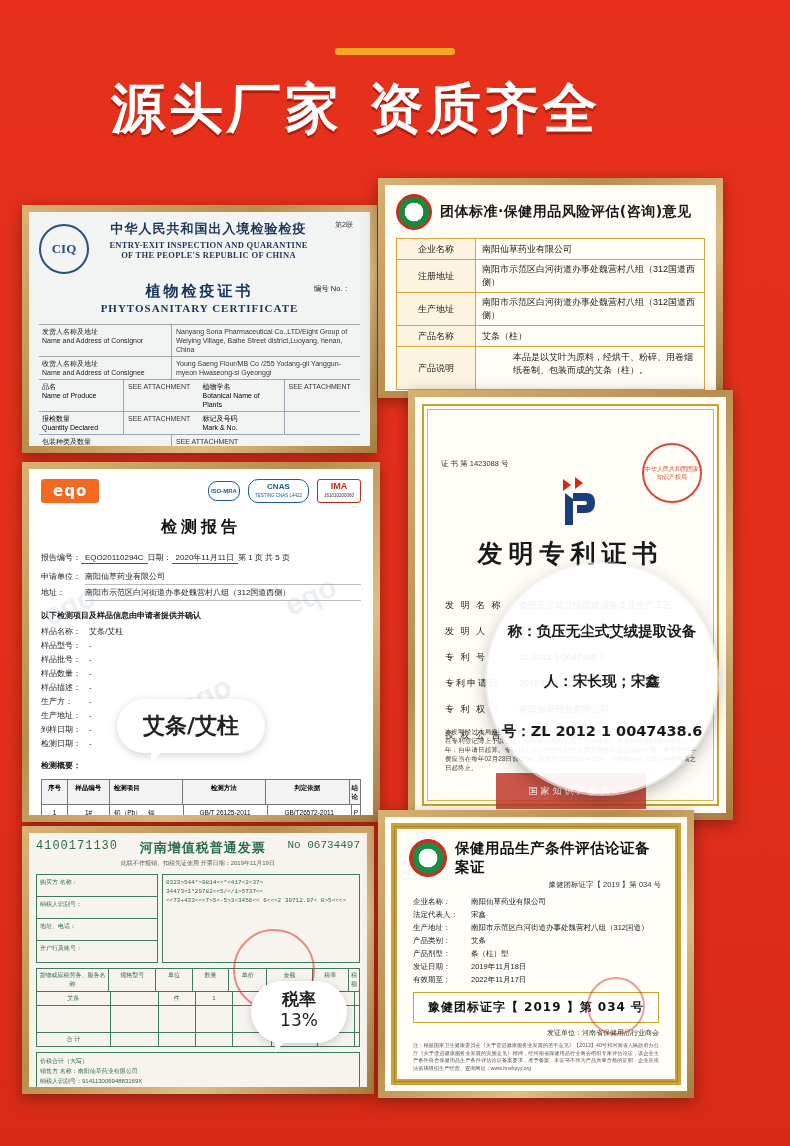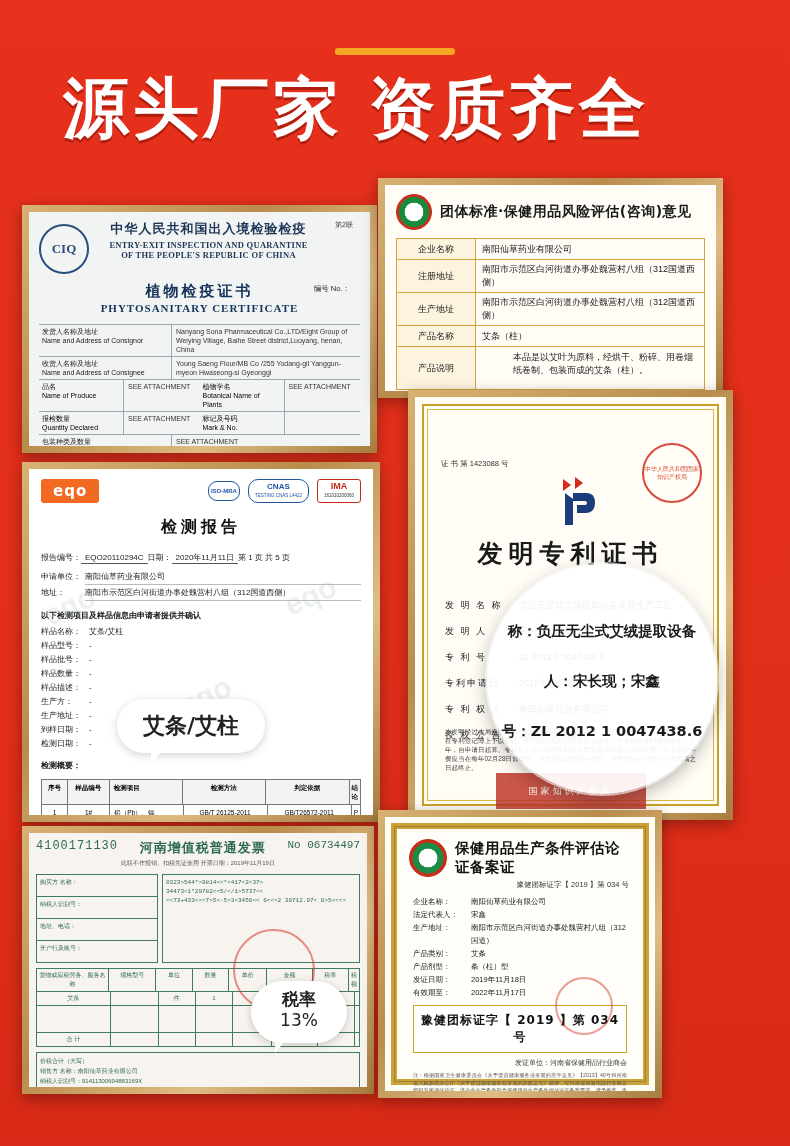--- a/index.html
+++ b/index.html
@@ -12,21 +12,21 @@
   }
   .page{position:relative;width:790px;height:1146px;background:linear-gradient(180deg,#e6301c 0%,#e22f1a 55%,#d82a16 100%);}
 
   
   .top-bar{
     position:absolute;top:48px;left:50%;transform:translateX(-50%);
     width:120px;height:7px;background:#f5a623;border-radius:3px;
   }
   .headline{
     position:absolute;top:74px;left:0;width:712px;text-align:center;
-    font-size:66px;line-height:70px;font-weight:bold;color:#ffffff;
+    font-size:54px;line-height:70px;font-weight:bold;color:#ffffff;
     letter-spacing:4px;
     text-shadow:0 3px 0 #b01f0d;
     font-family:"DejaVu Sans","Liberation Sans",sans-serif;
   }
   .headline .gap{display:inline-block;width:26px;}
 
   
   .cert{
     position:absolute;
     background:#c9a063;
@@ -186,21 +186,21 @@
   }
   .tax-bubble{
     position:absolute;left:222px;top:148px;background:#fff;border-radius:34px;
     width:96px;height:62px;box-shadow:0 2px 8px rgba(0,0,0,.18);text-align:center;
   }
   .tax-bubble .t1{font-size:17px;font-weight:bold;color:#222;margin-top:7px;font-family:"DejaVu Sans",sans-serif;}
   .tax-bubble .t2{font-size:17px;color:#222;margin-top:-1px;font-family:"DejaVu Sans",sans-serif;}
   .tax-bubble:after{content:"";position:absolute;left:24px;bottom:-10px;border-width:11px 9px 0 0;border-style:solid;border-color:#fff transparent transparent transparent;}
 
   
-  #cert-health{left:378px;top:810px;width:284px;height:288px;}
+  #cert-health{left:378px;top:810px;width:316px;height:288px;}
   #cert-health .cert-inner{background:#fffdf3;}
   .hf-frame{position:absolute;inset:6px;border:6px solid #caa23c;}
   .hf-frame:before{content:"";position:absolute;inset:-3px;border:1px solid #a6802a;}
   .hf-inner{position:absolute;inset:16px;background:#fffef8;}
   .hf-head{display:flex;align-items:center;gap:8px;padding:6px 8px 0 8px;}
   .hf-emblem{width:36px;height:36px;border-radius:50%;background:radial-gradient(circle at 50% 50%,#fff 0 36%,#1a8c45 38% 60%,#d42a19 62% 100%);border:1px solid #b1301d;flex:0 0 auto;}
   .hf-title{flex:1;font-size:14.5px;font-weight:bold;color:#111;letter-spacing:.5px;font-family:"DejaVu Sans",sans-serif;}
   .hf-sub{text-align:right;font-size:7.5px;color:#333;padding:3px 10px 0 0;}
   .hf-rows{padding:5px 12px 0 12px;font-size:7.5px;color:#222;line-height:13px;}
   .hf-rows .ln{display:flex;}

